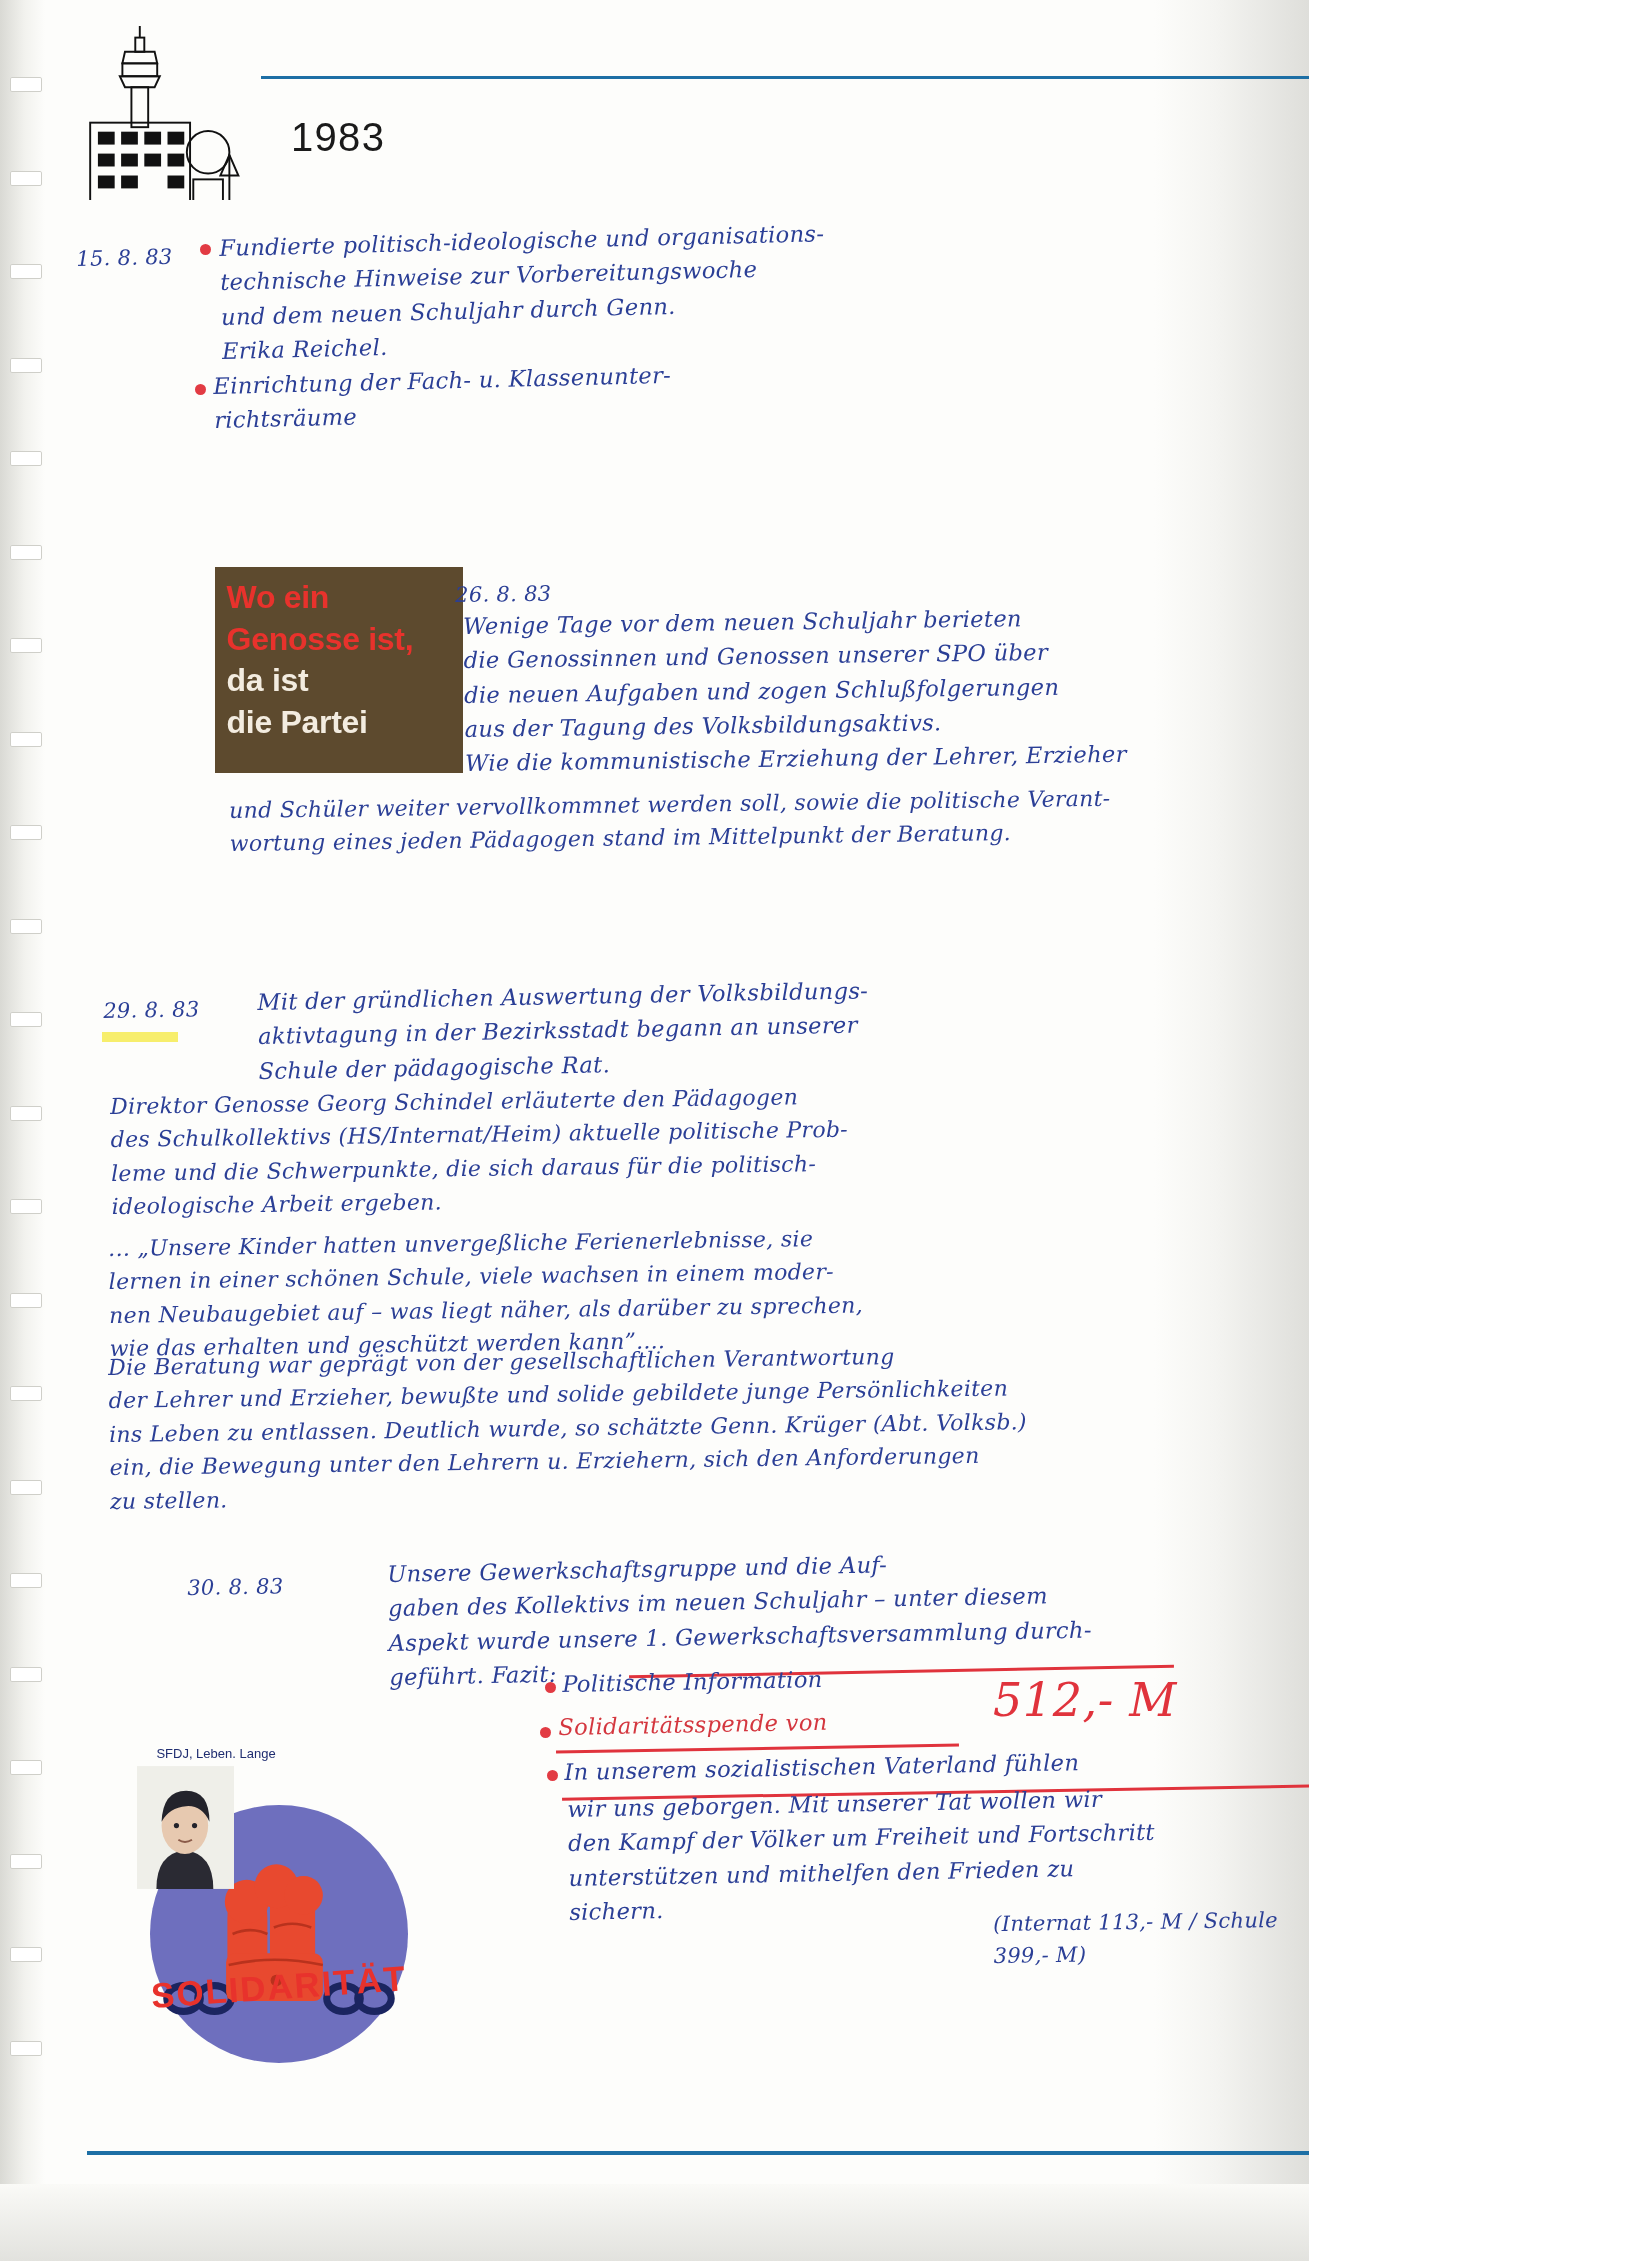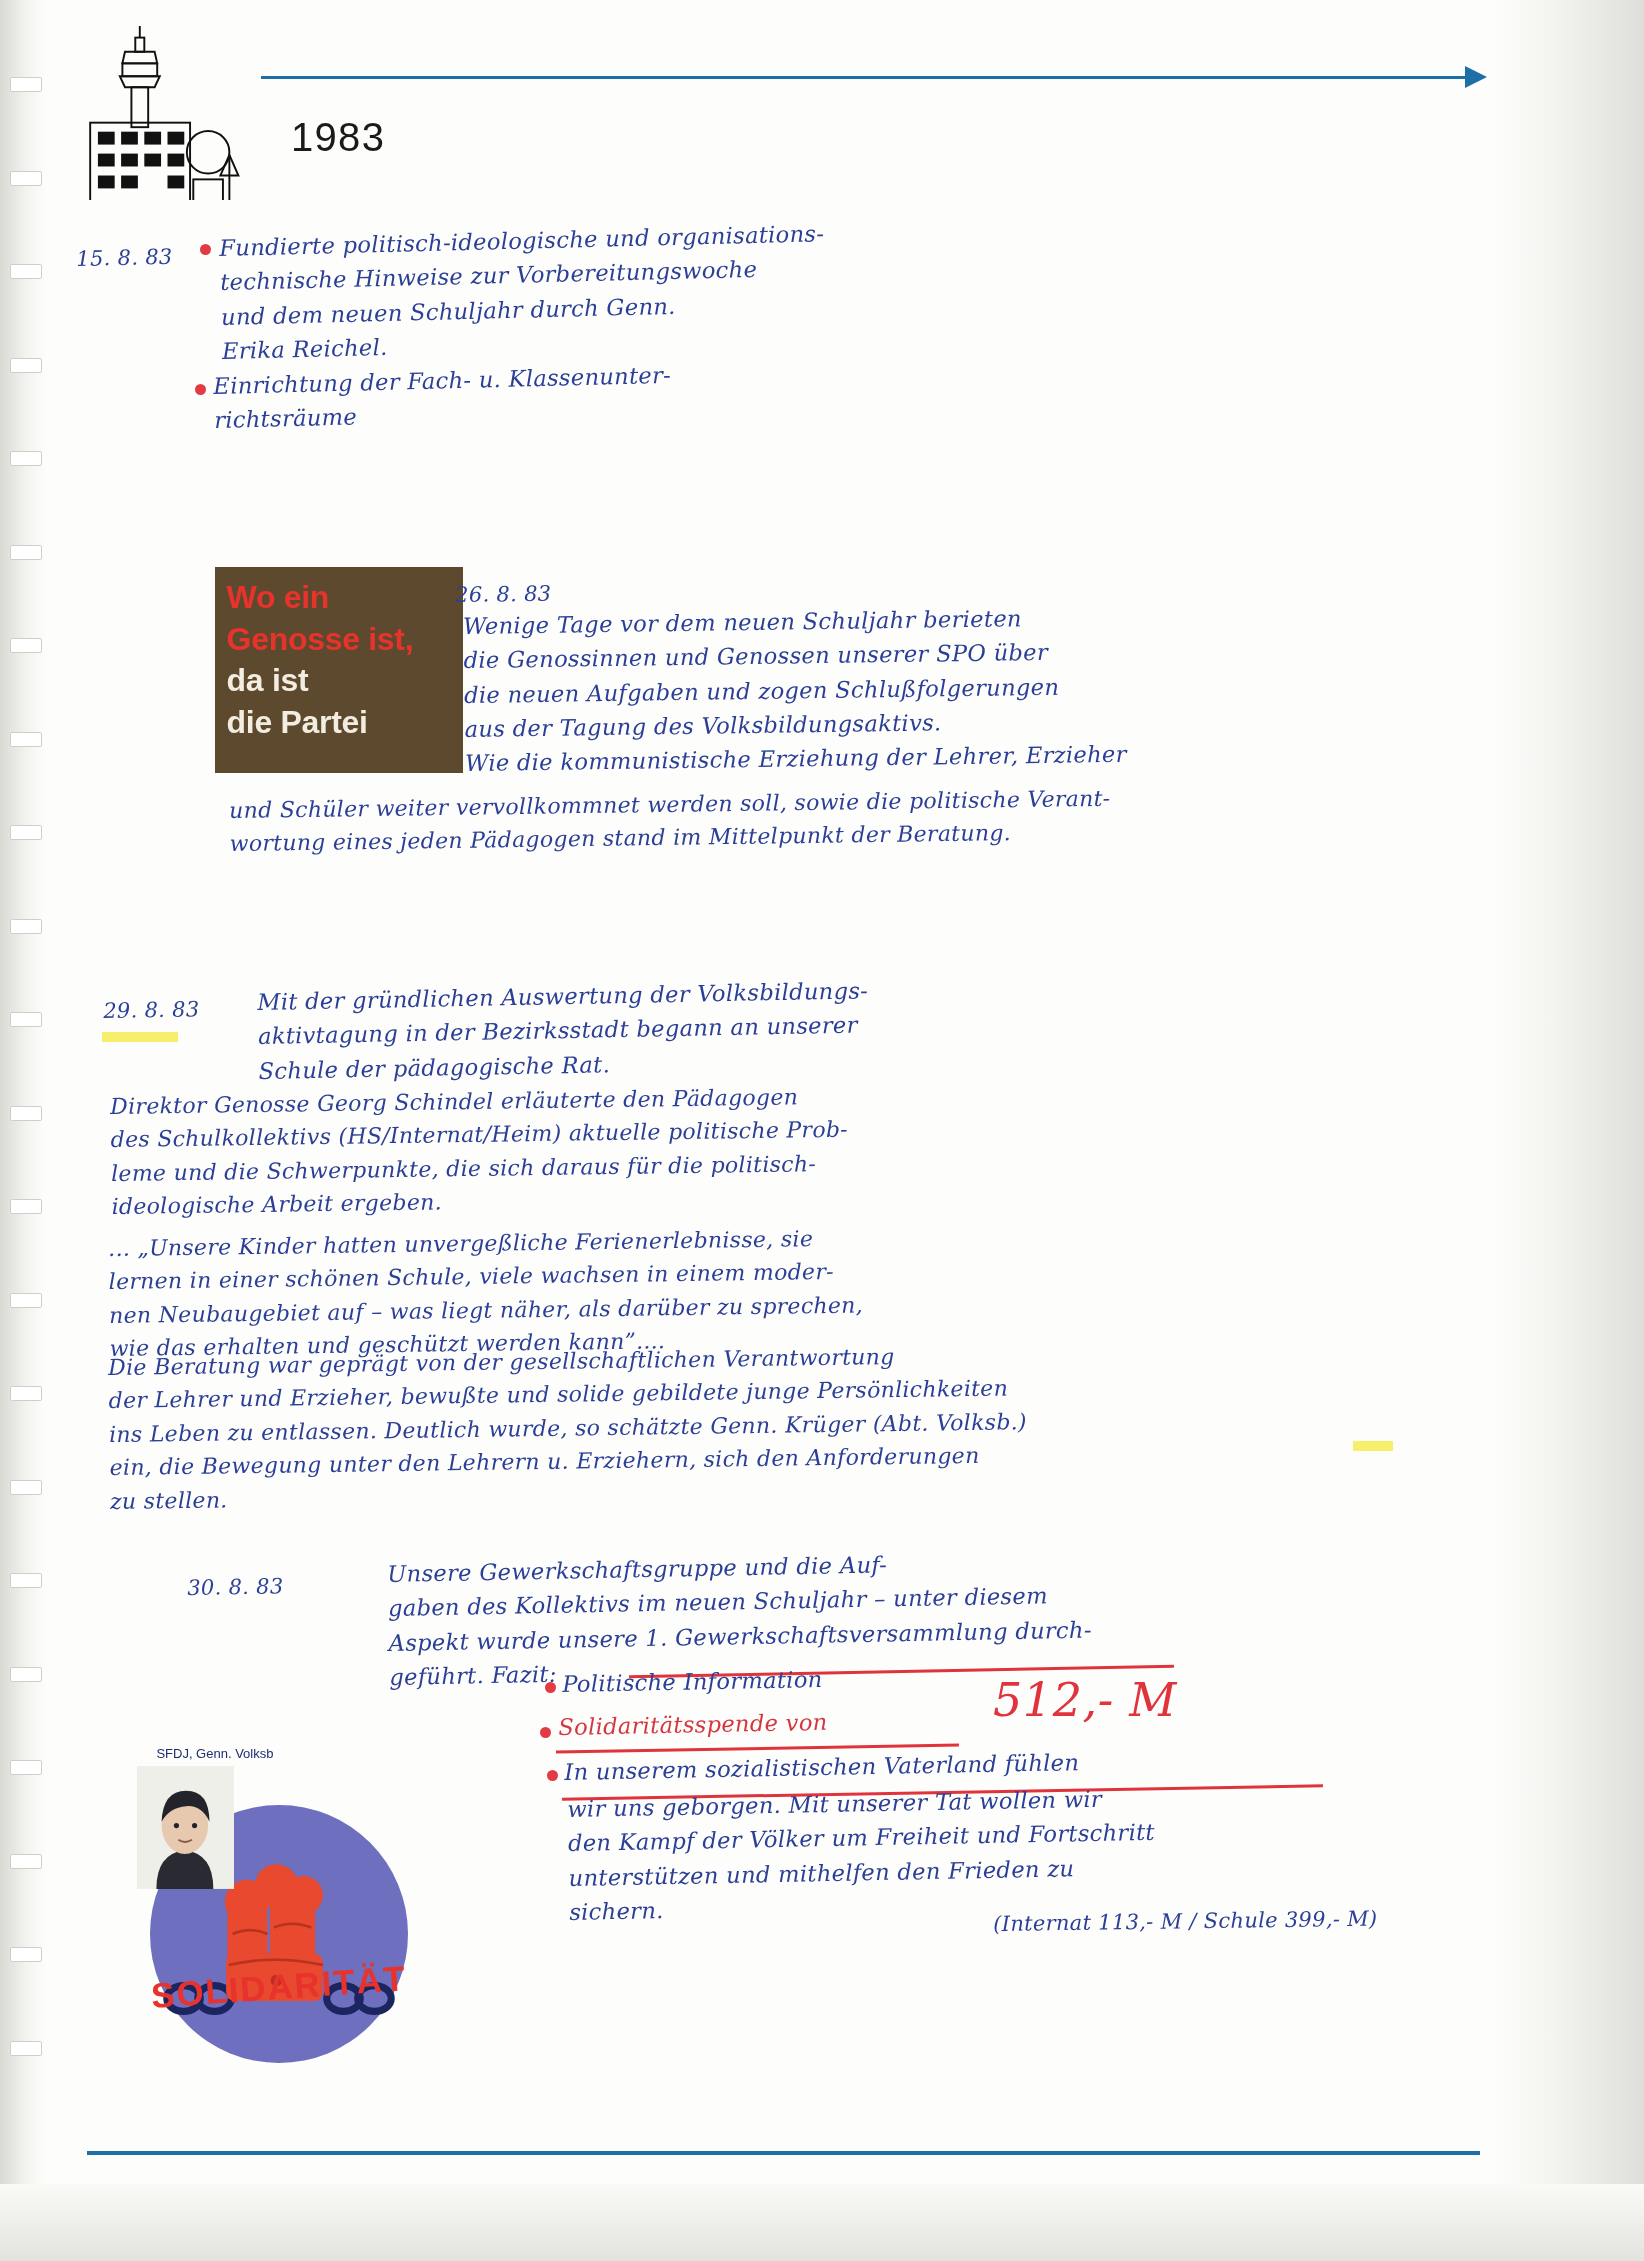--- a/index.html
+++ b/index.html
@@ -5,21 +5,21 @@
   html, body {
     margin: 0;
     padding: 0;
     background: #ffffff;
   }
   body {
     font-family: "Liberation Sans", sans-serif;
   }
   #page {
     position: relative;
-    width: 1644px;
+    width: 1309px;
     height: 2261px;
     background: #fdfdfb;
     overflow: hidden;
   }
   
   .scan-edge-left {
     position: absolute;
     left: 0; top: 0;
     width: 45px; height: 2261px;
     background: linear-gradient(to right, #d9d9d4 0%, #f2f2ee 55%, #fdfdfb 100%);
@@ -383,18 +383,18 @@
 
     <svg class="portrait" viewBox="0 0 150 190">
       <rect x="0" y="0" width="150" height="190" fill="#efefe9"></rect>
       <path d="M30 190 Q30 135 74 130 Q118 135 118 190 Z" fill="#2a2a33"></path>
       <ellipse cx="74" cy="92" rx="36" ry="44" fill="#e7c9b0"></ellipse>
       <path d="M38 86 Q40 38 76 38 Q112 38 112 86 Q100 60 76 62 Q50 64 38 86 Z" fill="#23232b"></path>
       <circle cx="61" cy="92" r="4" fill="#23232b"></circle>
       <circle cx="89" cy="92" r="4" fill="#23232b"></circle>
       <path d="M64 114 q10 7 21 0" stroke="#8a5a48" stroke-width="3" fill="none"></path>
     </svg>
-    <div class="portrait-cap">SFDJ, Genn. Volksb</div>
+    <div class="portrait-cap">SFDJ, Leben. Lange</div>
   </div>
 
   <div class="rule-bottom"></div>
 </div>
 
 
 </body></html>

